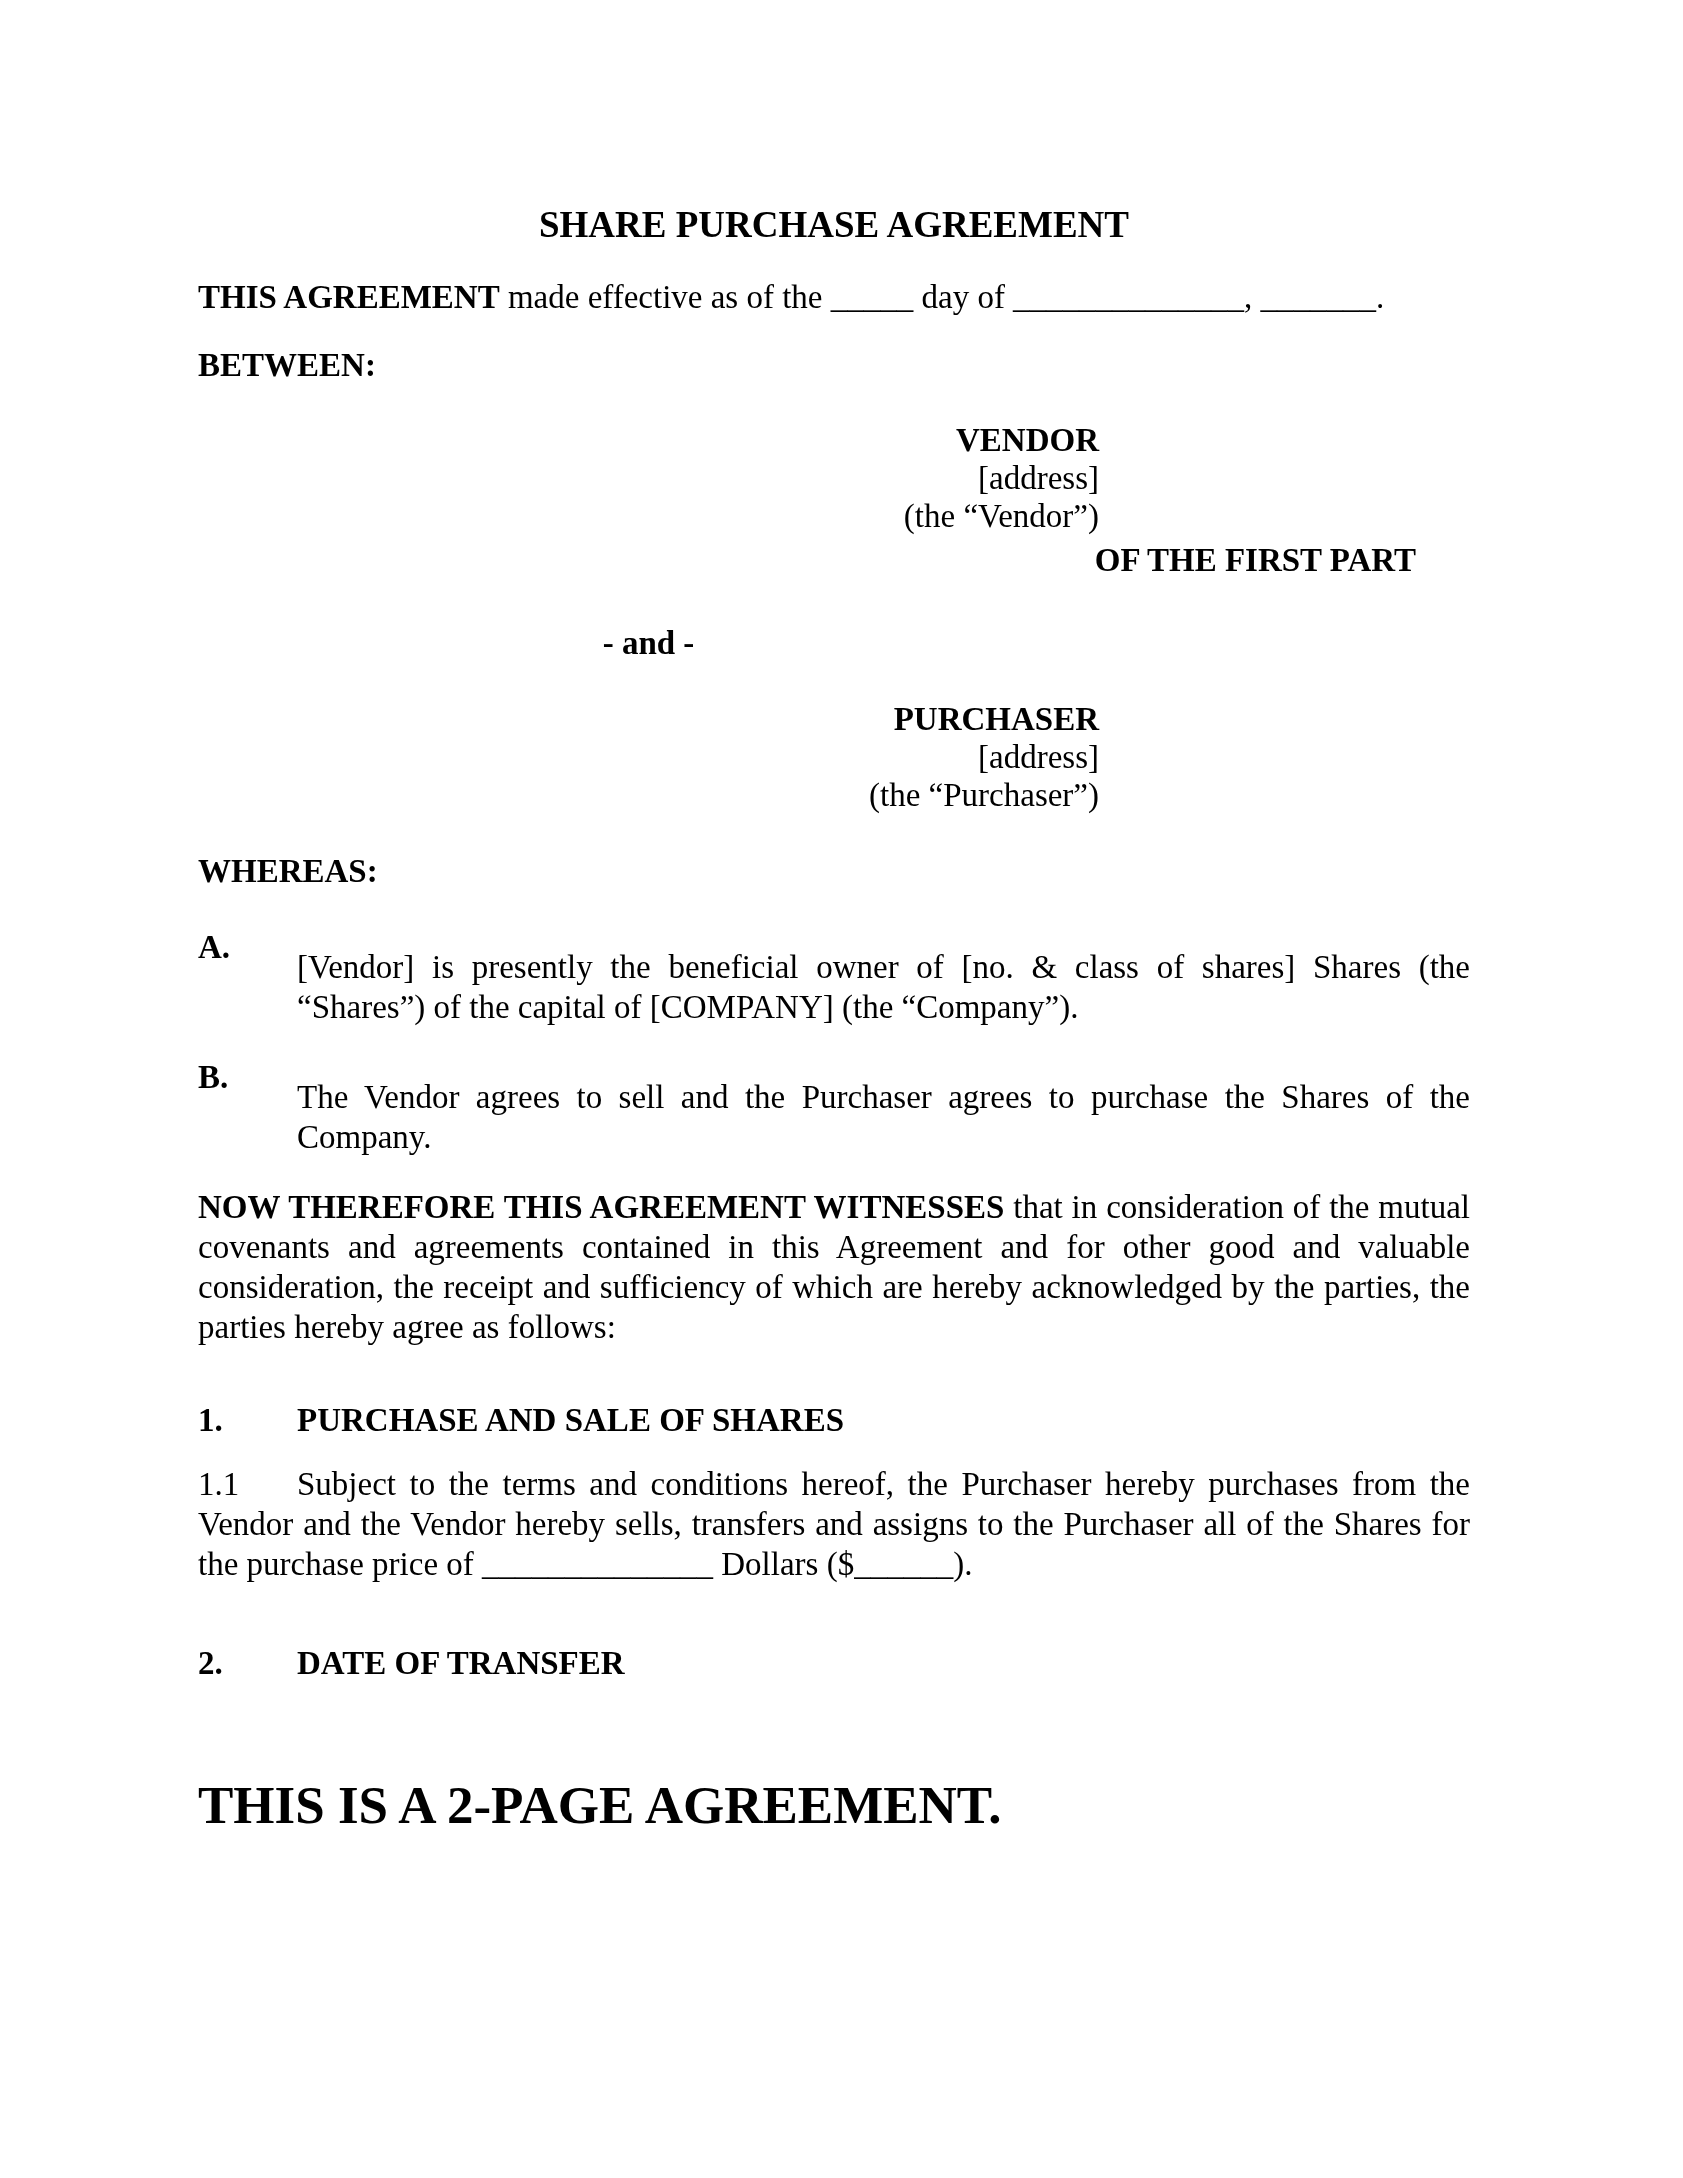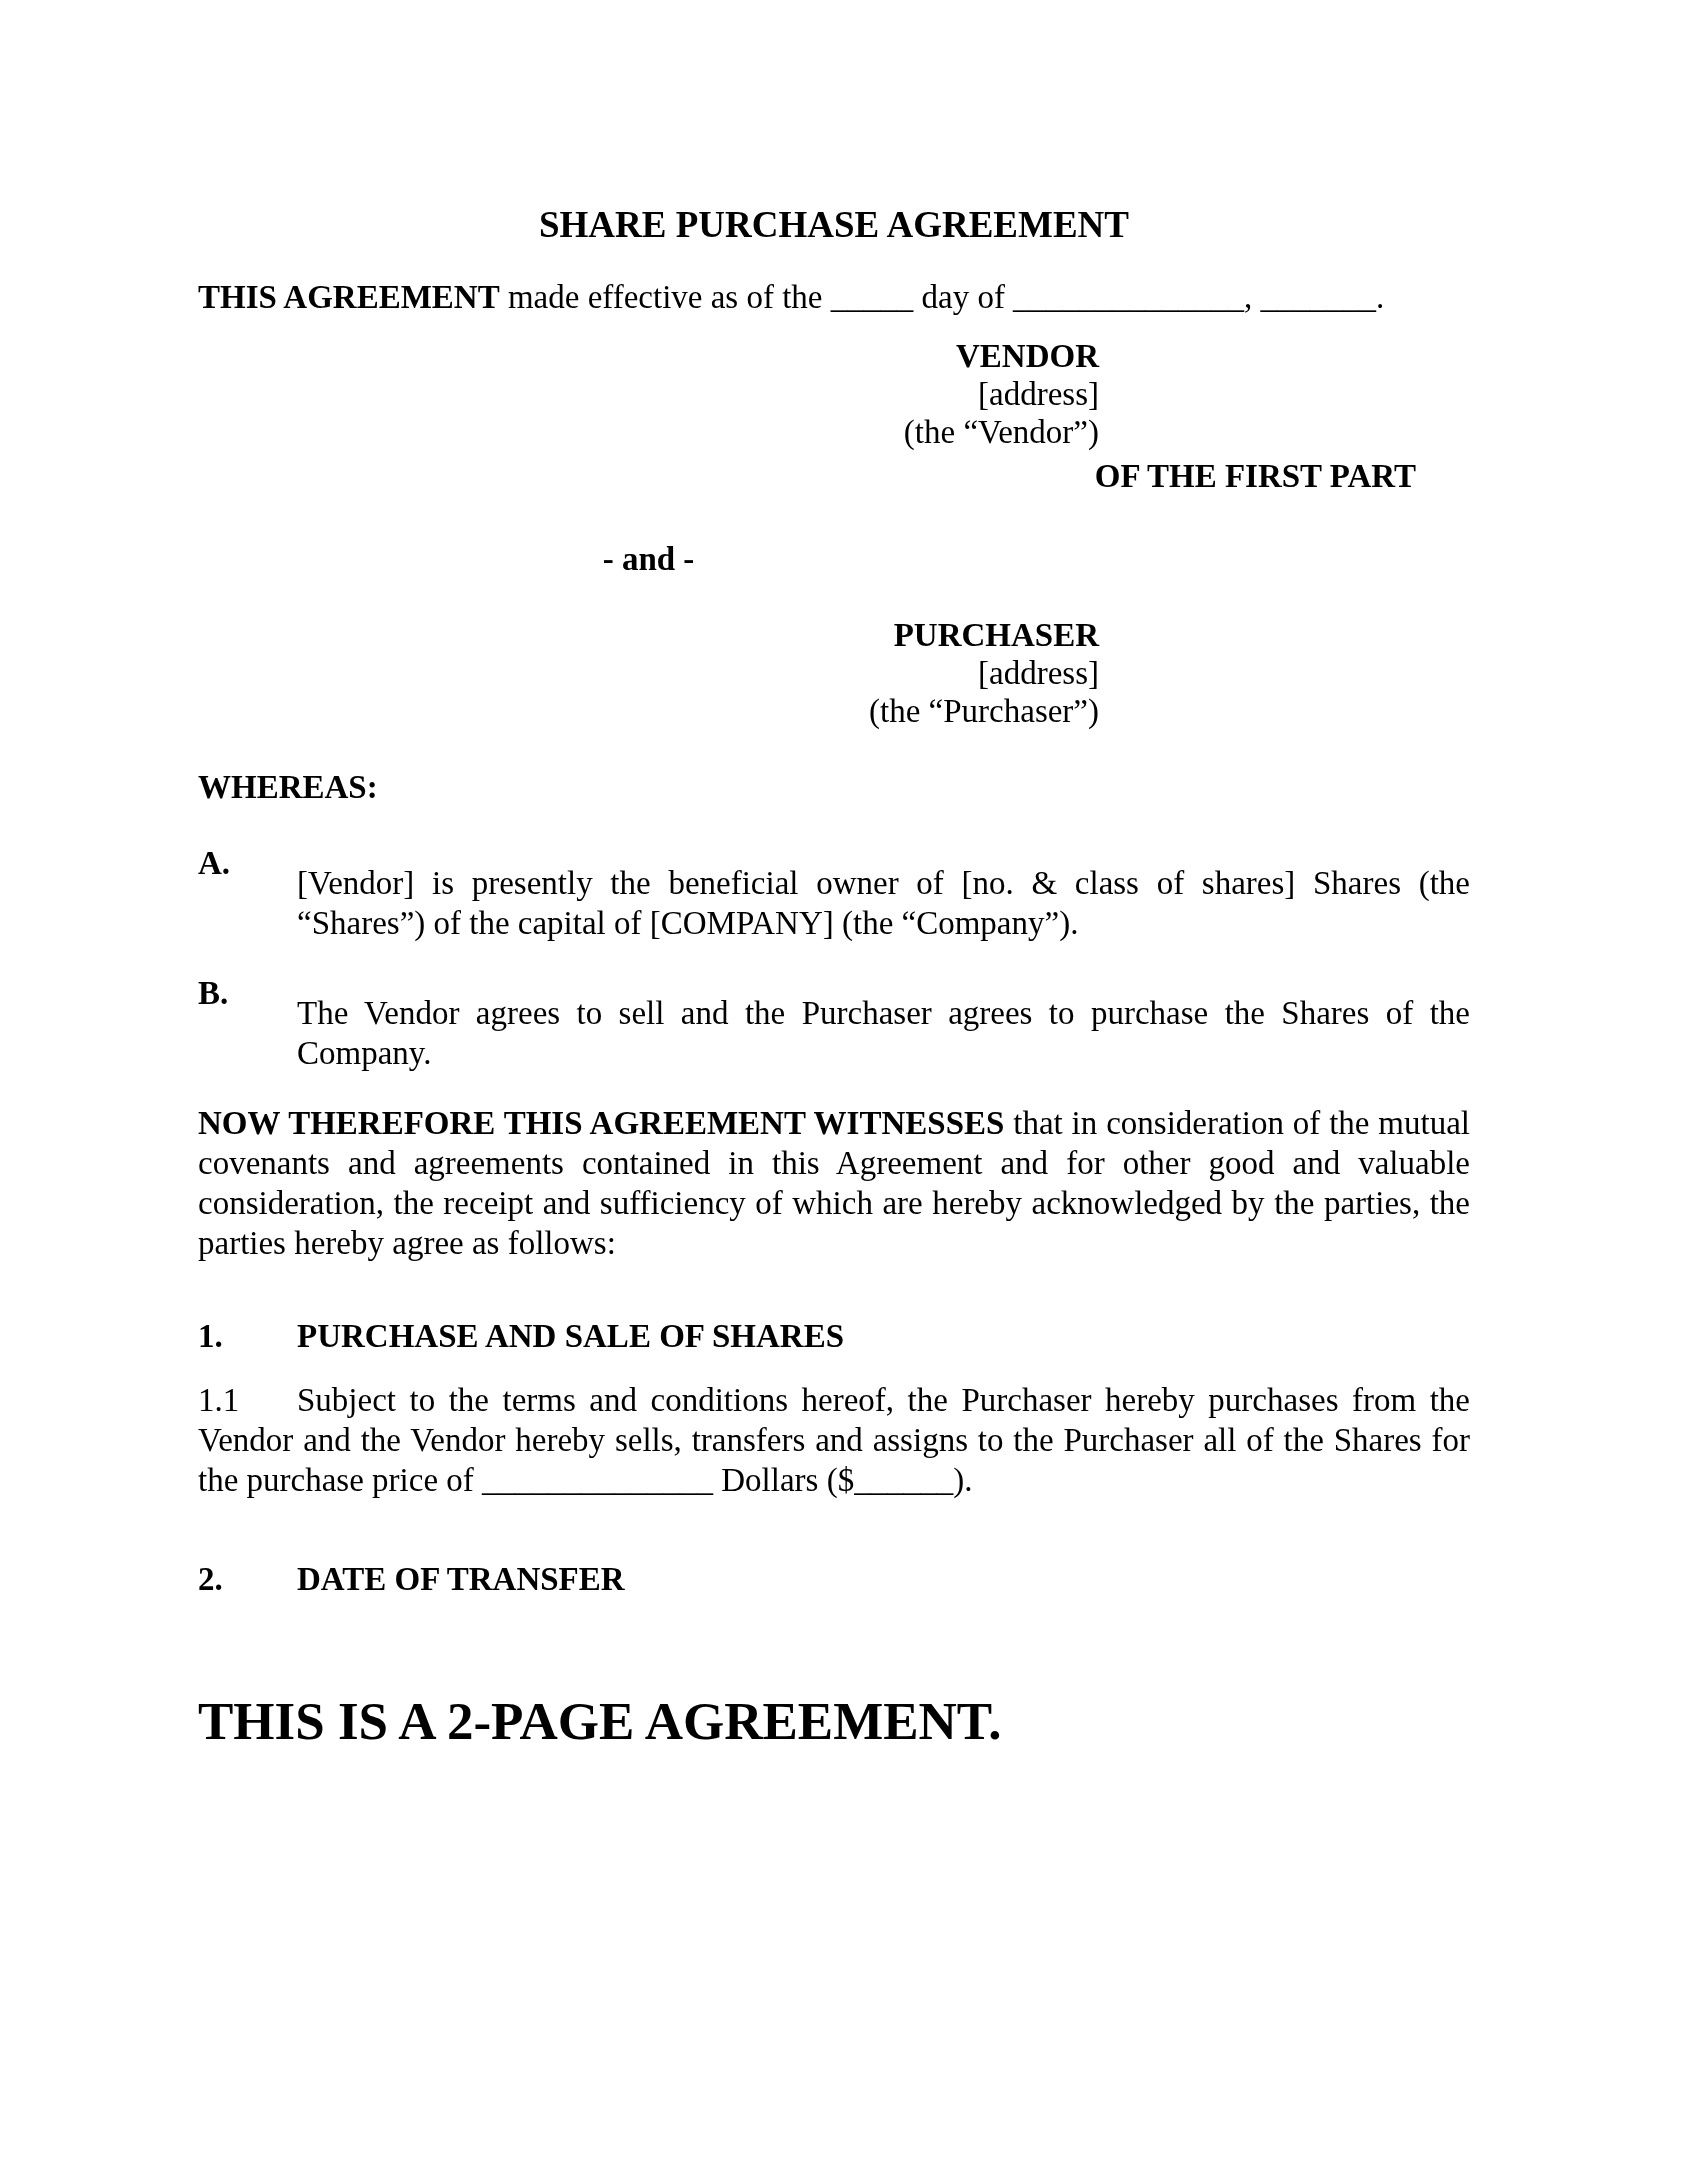--- a/index.html
+++ b/index.html
@@ -20,21 +20,21 @@
   .body-text { font-size: 33px; line-height: 40px; }
   .bold { font-weight: bold; }
 
   .doc-title {
     font-size: 37px;
     line-height: 44px;
     font-weight: bold;
     text-align: center;
     margin-bottom: 30px;
   }
-  .intro-line { margin-bottom: 20px; }
+  .intro-line { margin-bottom: 28px; }
   .between-label { font-weight: bold; margin-bottom: 36px; }
 
   .party-block { width: 901px; text-align: right; line-height: 38px; }
   .party-name { font-weight: bold; }
   .part-line {
     text-align: right;
     padding-right: 54px;
     font-weight: bold;
     margin-top: 6px;
     line-height: 38px;
@@ -72,20 +72,21 @@
 </style>
 </head>
 <body>
 
 <div class="page body-text">
 
   <h1 class="doc-title">SHARE PURCHASE AGREEMENT</h1>
 
   <p class="intro-line"><span class="bold">THIS AGREEMENT</span><span> made effective as of the _____ day of ______________, _______.</span></p>
 
+  <p class="between-label">BETWEEN:</p>
 
   <div class="party-block">
     <div class="party-name">VENDOR</div>
     <div>[address]</div>
     <div>(the “Vendor”)</div>
   </div>
   <div class="part-line">OF THE FIRST PART</div>
 
   <div class="separator-line">- and -</div>
 

